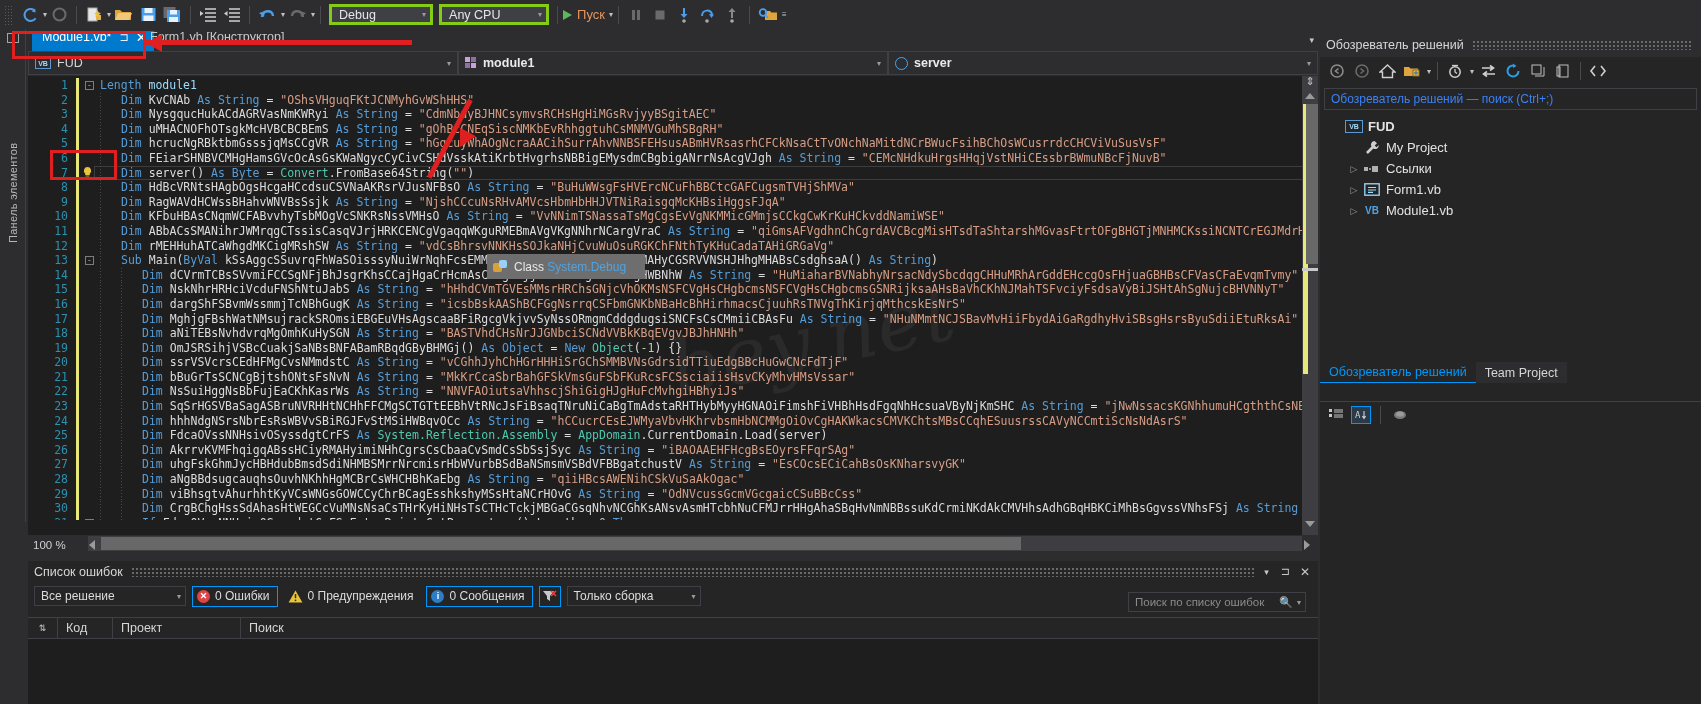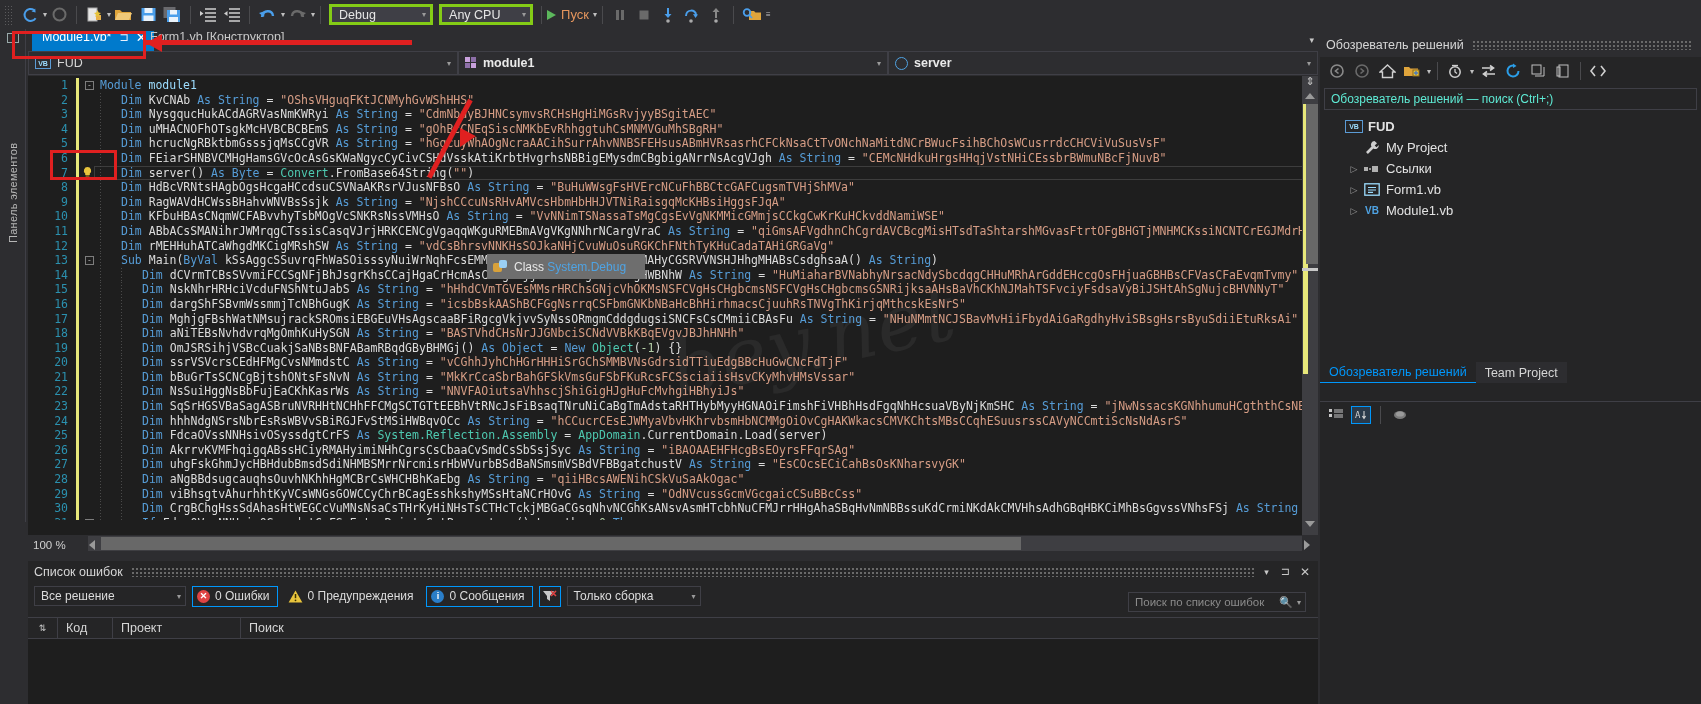--- a/index.html
+++ b/index.html
@@ -153,21 +153,21 @@
   .panel-title { height: 24px; display: flex; align-items: center;
     color: #d6d6d6; font-size: 12.5px; padding-left: 6px; background: #2d2d30; }
   .panel-title .dots { flex: 1; height: 10px; margin: 0 8px;
     background-image: radial-gradient(#6a6a6a .9px, transparent 1px);
     background-size: 4px 4px; }
   .se-toolbar { height: 28px; display: flex; align-items: center;
     background: #252526; padding-left: 6px; gap: 3px; }
   .se-tbtn { width: 22px; height: 22px; display: flex; align-items: center;
     justify-content: center; color: #c6c6c6; font-size: 13px; }
   .se-search { height: 22px; margin: 3px 4px 0 4px; background: #252526;
-    border: 1px solid #3f3f46; color: #5eead4; font-size: 12px;
+    border: 1px solid #3f3f46; color: #3b82f6; font-size: 12px;
     display: flex; align-items: center; padding-left: 6px; }
   .se-tree { padding-top: 6px; font-size: 13px; color: #e2e2e2; }
   .se-row { height: 21px; display: flex; align-items: center; }
   .se-arrow { width: 16px; text-align: center; color: #9a9a9a; font-size: 9px; }
   .se-ico { width: 20px; display: flex; align-items: center; justify-content: center; }
   .se-lbl { margin-left: 4px; }
   .vbbadge { display: inline-flex; align-items: center; justify-content: center;
     width: 18px; height: 13px; border: 1px solid #5b9bd5; color: #9cdcfe;
     font-size: 7px; font-weight: bold; }
 
@@ -302,21 +302,21 @@
           <path d="M15 11 C15 4 4 3 4 10" stroke="#6a6a6a" stroke-width="2.4" fill="none"></path>
           <path d="M18 7 L12 5 L13 11 Z" fill="#6a6a6a"></path>
         </svg>
     </div>
     <div class="tb-caret">▾</div>
     <div class="tb-sep"></div>
     <div class="tb-combo" style="width:104px">
       <span class="cv">Debug</span>
       <span class="cd">▾</span>
     </div>
-    <div class="tb-combo" style="width:94px">
+    <div class="tb-combo" style="width:110px">
       <span class="cv">Any CPU</span>
       <span class="cd">▾</span>
     </div>
     <div class="tb-sep"></div>
     <div class="play-tri"></div>
     <span class="pusk">Пуск</span>
     <span class="tb-caret">▾</span>
     <div class="tb-sep"></div>
     <div class="tb-btn">
       <svg width="14" height="14" viewBox="0 0 14 14">
@@ -395,21 +395,21 @@
   </div>
   <div class="navbar nav-c">
     <span class="globeicon"></span>
     <span style="font-weight:bold;color:#eaeaea">server</span>
     <span class="nav-caret">▾</span>
   </div>
 
   <div class="editor">
     <div class="watermark">bey.net</div>
     <div class="code-area" id="code-area">
-        <div class="cline"><span class="gutter-num">1</span><span class="changebar"></span><span class="fold">-</span><span class="ctext" style="left: 72px;"><span class="k">Module </span><span class="id">module1</span></span></div>
+        <div class="cline"><span class="gutter-num">1</span><span class="changebar"></span><span class="fold">-</span><span class="ctext" style="left: 72px;"><span class="k">Length </span><span class="id">module1</span></span></div>
         <div class="cline"><span class="gutter-num">2</span><span class="changebar"></span><span class="indentguide" style="left: 72px;"></span><span class="ctext" style="left: 93px;"><span class="k">Dim </span><span class="p">KvCNAb </span><span class="k">As String </span><span class="p">= </span><span class="s">"OShsVHguqFKtJCNMyhGvWShHHS"</span></span></div>
         <div class="cline"><span class="gutter-num">3</span><span class="changebar"></span><span class="indentguide" style="left: 72px;"></span><span class="ctext" style="left: 93px;"><span class="k">Dim </span><span class="p">NysgqucHukACdAGRVasNmKWRyi </span><span class="k">As String </span><span class="p">= </span><span class="s">"CdmNbayBJHNCsymvsRCHsHgHiMGsRvjyyBSgitAEC"</span></span></div>
         <div class="cline"><span class="gutter-num">4</span><span class="changebar"></span><span class="indentguide" style="left: 72px;"></span><span class="ctext" style="left: 93px;"><span class="k">Dim </span><span class="p">uMHACNOFhOTsgkMcHVBCBCBEmS </span><span class="k">As String </span><span class="p">= </span><span class="s">"gOhBcCNEqSiscNMKbEvRhhggtuhCsMNMVGuMhSBgRH"</span></span></div>
         <div class="cline"><span class="gutter-num">5</span><span class="changebar"></span><span class="indentguide" style="left: 72px;"></span><span class="ctext" style="left: 93px;"><span class="k">Dim </span><span class="p">hcrucNgRBktbmGsssjqMsCCgVR </span><span class="k">As String </span><span class="p">= </span><span class="s">"hGgcuyWhAOgNcraAACihSurrAhvNNBSFEHsusABmHVRsasrhCFCkNsaCtTvONchNaMitdNCrBWucFsihBChOsWCusrrdcCHCViVuSusVsF"</span></span></div>
         <div class="cline"><span class="gutter-num">6</span><span class="changebar"></span><span class="indentguide" style="left: 72px;"></span><span class="ctext" style="left: 93px;"><span class="k">Dim </span><span class="p">FEiarSHNBVCMHgHamsGVcOcAsGsKWaNgycCyCivCSHdVsskAtiKrbtHvgrhsNBBigEMysdmCBgbigANrrNsAcgVJgh </span><span class="k">As String </span><span class="p">= </span><span class="s">"CEMcNHdkuHrgsHHqjVstNHiCEssbrBWmuNBcFjNuvB"</span></span></div>
         <div class="cline"><div class="cur-line"></div><span class="gutter-num">7</span><span class="bulb"><svg width="13" height="13" viewBox="0 0 13 13">
               <path d="M6.5 1 a3.6 3.6 0 0 1 2.3 6.4 V9 H4.2 V7.4 A3.6 3.6 0 0 1 6.5 1z" fill="#e8c43c"></path>
               <rect x="4.6" y="9.4" width="3.8" height="1.2" fill="#b08a20"></rect>
               <rect x="5" y="11.1" width="3" height="1.1" fill="#b08a20"></rect>
             </svg></span><span class="changebar"></span><span class="indentguide" style="left: 72px;"></span><span class="ctext" style="left: 93px;"><span class="k">Dim </span><span class="p">server() </span><span class="k">As Byte </span><span class="p">= </span><span class="ty">Convert</span><span class="p">.FromBase64String(</span><span class="s">""</span><span class="p">)</span></span></div>

